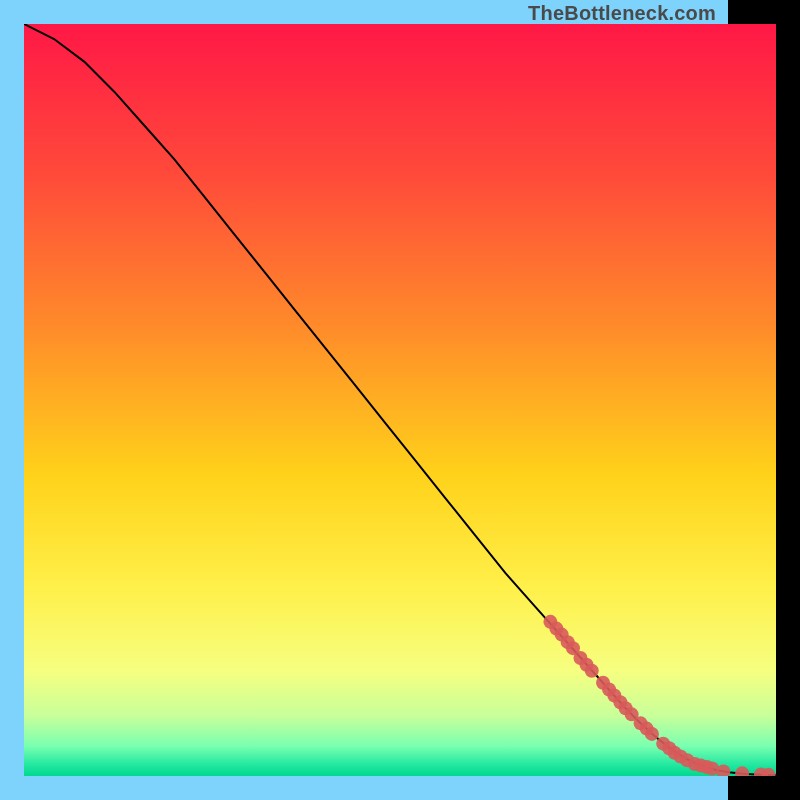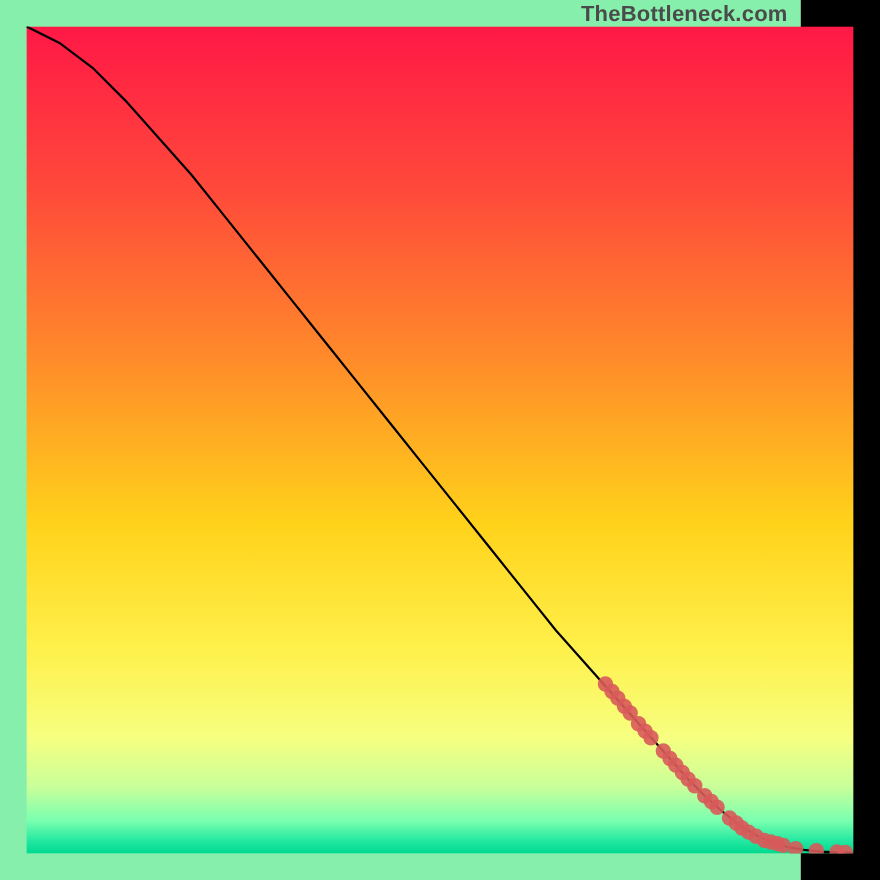--- a/index.html
+++ b/index.html
@@ -8,21 +8,21 @@
     width: 800px;
     height: 800px;
     background: #000;
     font-family: Arial, Helvetica, sans-serif;
     overflow: hidden;
   }
   .frame {
     position: relative;
     width: 728px;
     height: 800px;
-    background: #86efac;
+    background: #7dd3fc;
   }
   .watermark {
     position: absolute;
     top: 2px;
     right: 12px;
     color: #4a4a4a;
     font-size: 20px;
     font-weight: 600;
     letter-spacing: 0.2px;
     user-select: none;

